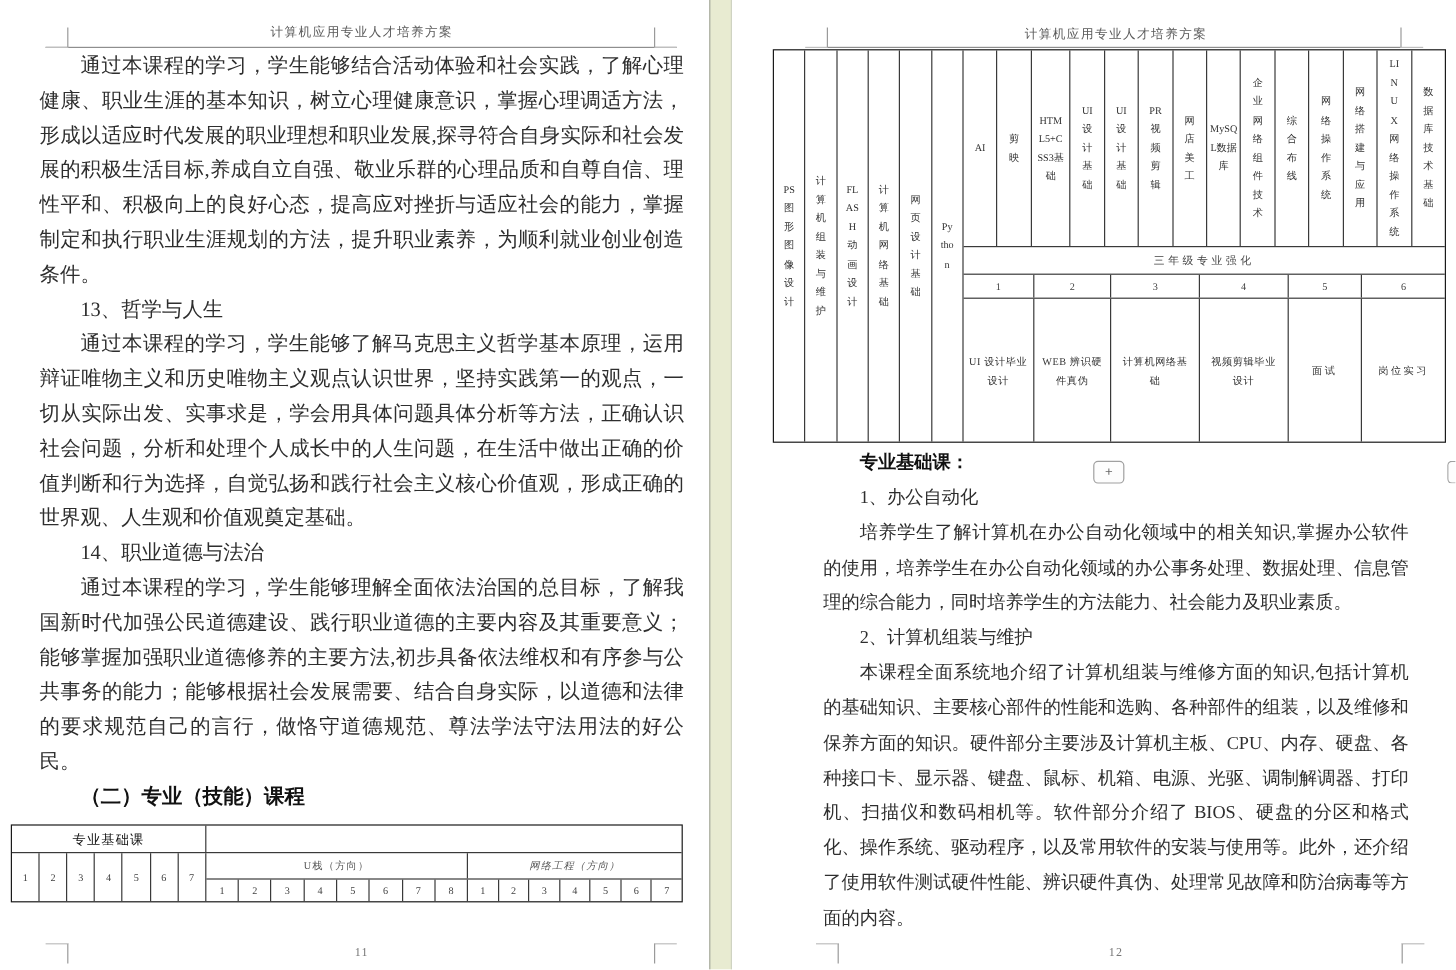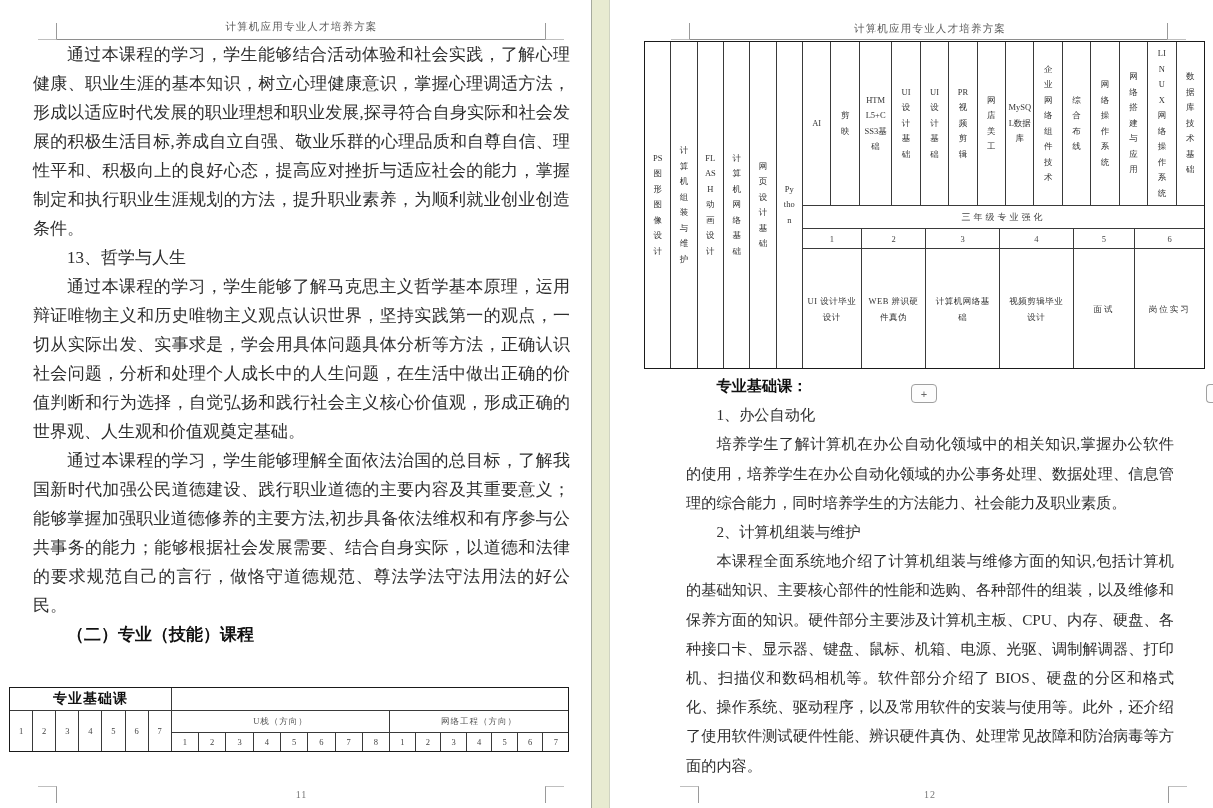--- a/index.html
+++ b/index.html
@@ -28,34 +28,34 @@
   .rp-text{left:76px;top:371px;width:488px;font-size:15.2px;line-height:29.2px;}
   .textcol p{margin:0;text-indent:2em;}
   .textcol p.hbold{font-weight:bold;color:#111;}
   .pagenum{position:absolute;text-align:center;font-size:10px;color:#777;letter-spacing:1px;}
 
   
   .lp-table{position:absolute;left:9px;top:687px;width:560px;height:65px;border:1px solid #1a1a1a;
             box-sizing:border-box;display:flex;flex-direction:column;color:#333;}
   .lpt-r1{display:flex;height:22px;border-bottom:1px solid #3a3a3a;}
   .lpt-r1 .hcell{display:flex;align-items:center;justify-content:center;
-                 font-weight:bold;font-size:14px;color:#111;letter-spacing:1px;}
+                 font-weight:normal;font-size:11px;color:#111;letter-spacing:1px;}
   .lpt-r1 .hcell.c1{width:29%;border-right:1px solid #3a3a3a;box-sizing:border-box;}
   .lpt-r1 .hcell.c2{flex:1;}
   .lpt-body{display:flex;flex:1;}
   .lpt-base{width:29%;display:flex;border-right:1px solid #3a3a3a;box-sizing:border-box;}
   .lpt-base .ncell{flex:1;display:flex;align-items:center;justify-content:center;
                    font-size:8.5px;color:#444;border-right:1px solid #3a3a3a;box-sizing:border-box;}
   .lpt-base .ncell:last-child{border-right:none;}
   .lpt-skill{flex:1;display:flex;flex-direction:column;}
   .lpt-dirs{display:flex;height:21px;border-bottom:1px solid #3a3a3a;}
   .lpt-dirs .dcell{display:flex;align-items:center;justify-content:center;
                    font-size:8.5px;color:#555;letter-spacing:1px;}
   .lpt-dirs .d1{width:55.1%;border-right:1px solid #3a3a3a;box-sizing:border-box;}
-  .lpt-dirs .d2{flex:1;}
+  .lpt-dirs .d2{flex:1;font-style:italic;}
   .lpt-nums{display:flex;flex:1;}
   .numgrp{display:flex;}
   .numgrp .ncell{flex:1;display:flex;align-items:center;justify-content:center;
                  font-size:8.5px;color:#444;border-right:1px solid #3a3a3a;box-sizing:border-box;}
   .numgrp .ncell:last-child{border-right:none;}
   .grp-ui{width:55.1%;border-right:1px solid #3a3a3a;box-sizing:border-box;}
   .grp-net{flex:1;}
 
   
   .rp-table{position:absolute;left:34px;top:41px;width:561px;height:328px;border:1.5px solid #1a1a1a;
@@ -114,20 +114,21 @@
     <div class="hdr-rule" style="left:38px;top:39px;width:526px;"></div>
     <div class="cm cm-tl" style="left:38px;top:23px;"></div>
     <div class="cm cm-tr" style="left:545px;top:23px;"></div>
     <div class="cm cm-bl" style="left:38px;top:786px;"></div>
     <div class="cm cm-br" style="left:545px;top:786px;"></div>
 
     <div class="textcol lp-text">
       <p class="body">通过本课程的学习，学生能够结合活动体验和社会实践，了解心理健康、职业生涯的基本知识，树立心理健康意识，掌握心理调适方法，形成以适应时代发展的职业理想和职业发展,探寻符合自身实际和社会发展的积极生活目标,养成自立自强、敬业乐群的心理品质和自尊自信、理性平和、积极向上的良好心态，提高应对挫折与适应社会的能力，掌握制定和执行职业生涯规划的方法，提升职业素养，为顺利就业创业创造条件。</p>
       <p class="h">13、哲学与人生</p>
       <p class="body">通过本课程的学习，学生能够了解马克思主义哲学基本原理，运用辩证唯物主义和历史唯物主义观点认识世界，坚持实践第一的观点，一切从实际出发、实事求是，学会用具体问题具体分析等方法，正确认识社会问题，分析和处理个人成长中的人生问题，在生活中做出正确的价值判断和行为选择，自觉弘扬和践行社会主义核心价值观，形成正确的世界观、人生观和价值观奠定基础。</p>
+      <p class="h">14、职业道德与法治</p>
       <p class="body">通过本课程的学习，学生能够理解全面依法治国的总目标，了解我国新时代加强公民道德建设、践行职业道德的主要内容及其重要意义；能够掌握加强职业道德修养的主要方法,初步具备依法维权和有序参与公共事务的能力；能够根据社会发展需要、结合自身实际，以道德和法律的要求规范自己的言行，做恪守道德规范、尊法学法守法用法的好公民。</p>
       <p class="hbold">（二）专业（技能）课程</p>
     </div>
 
     <div class="lp-table">
       <div class="lpt-r1">
         <div class="hcell c1">专业基础课</div>
       </div>
       <div class="lpt-body">
         <div class="lpt-base">

